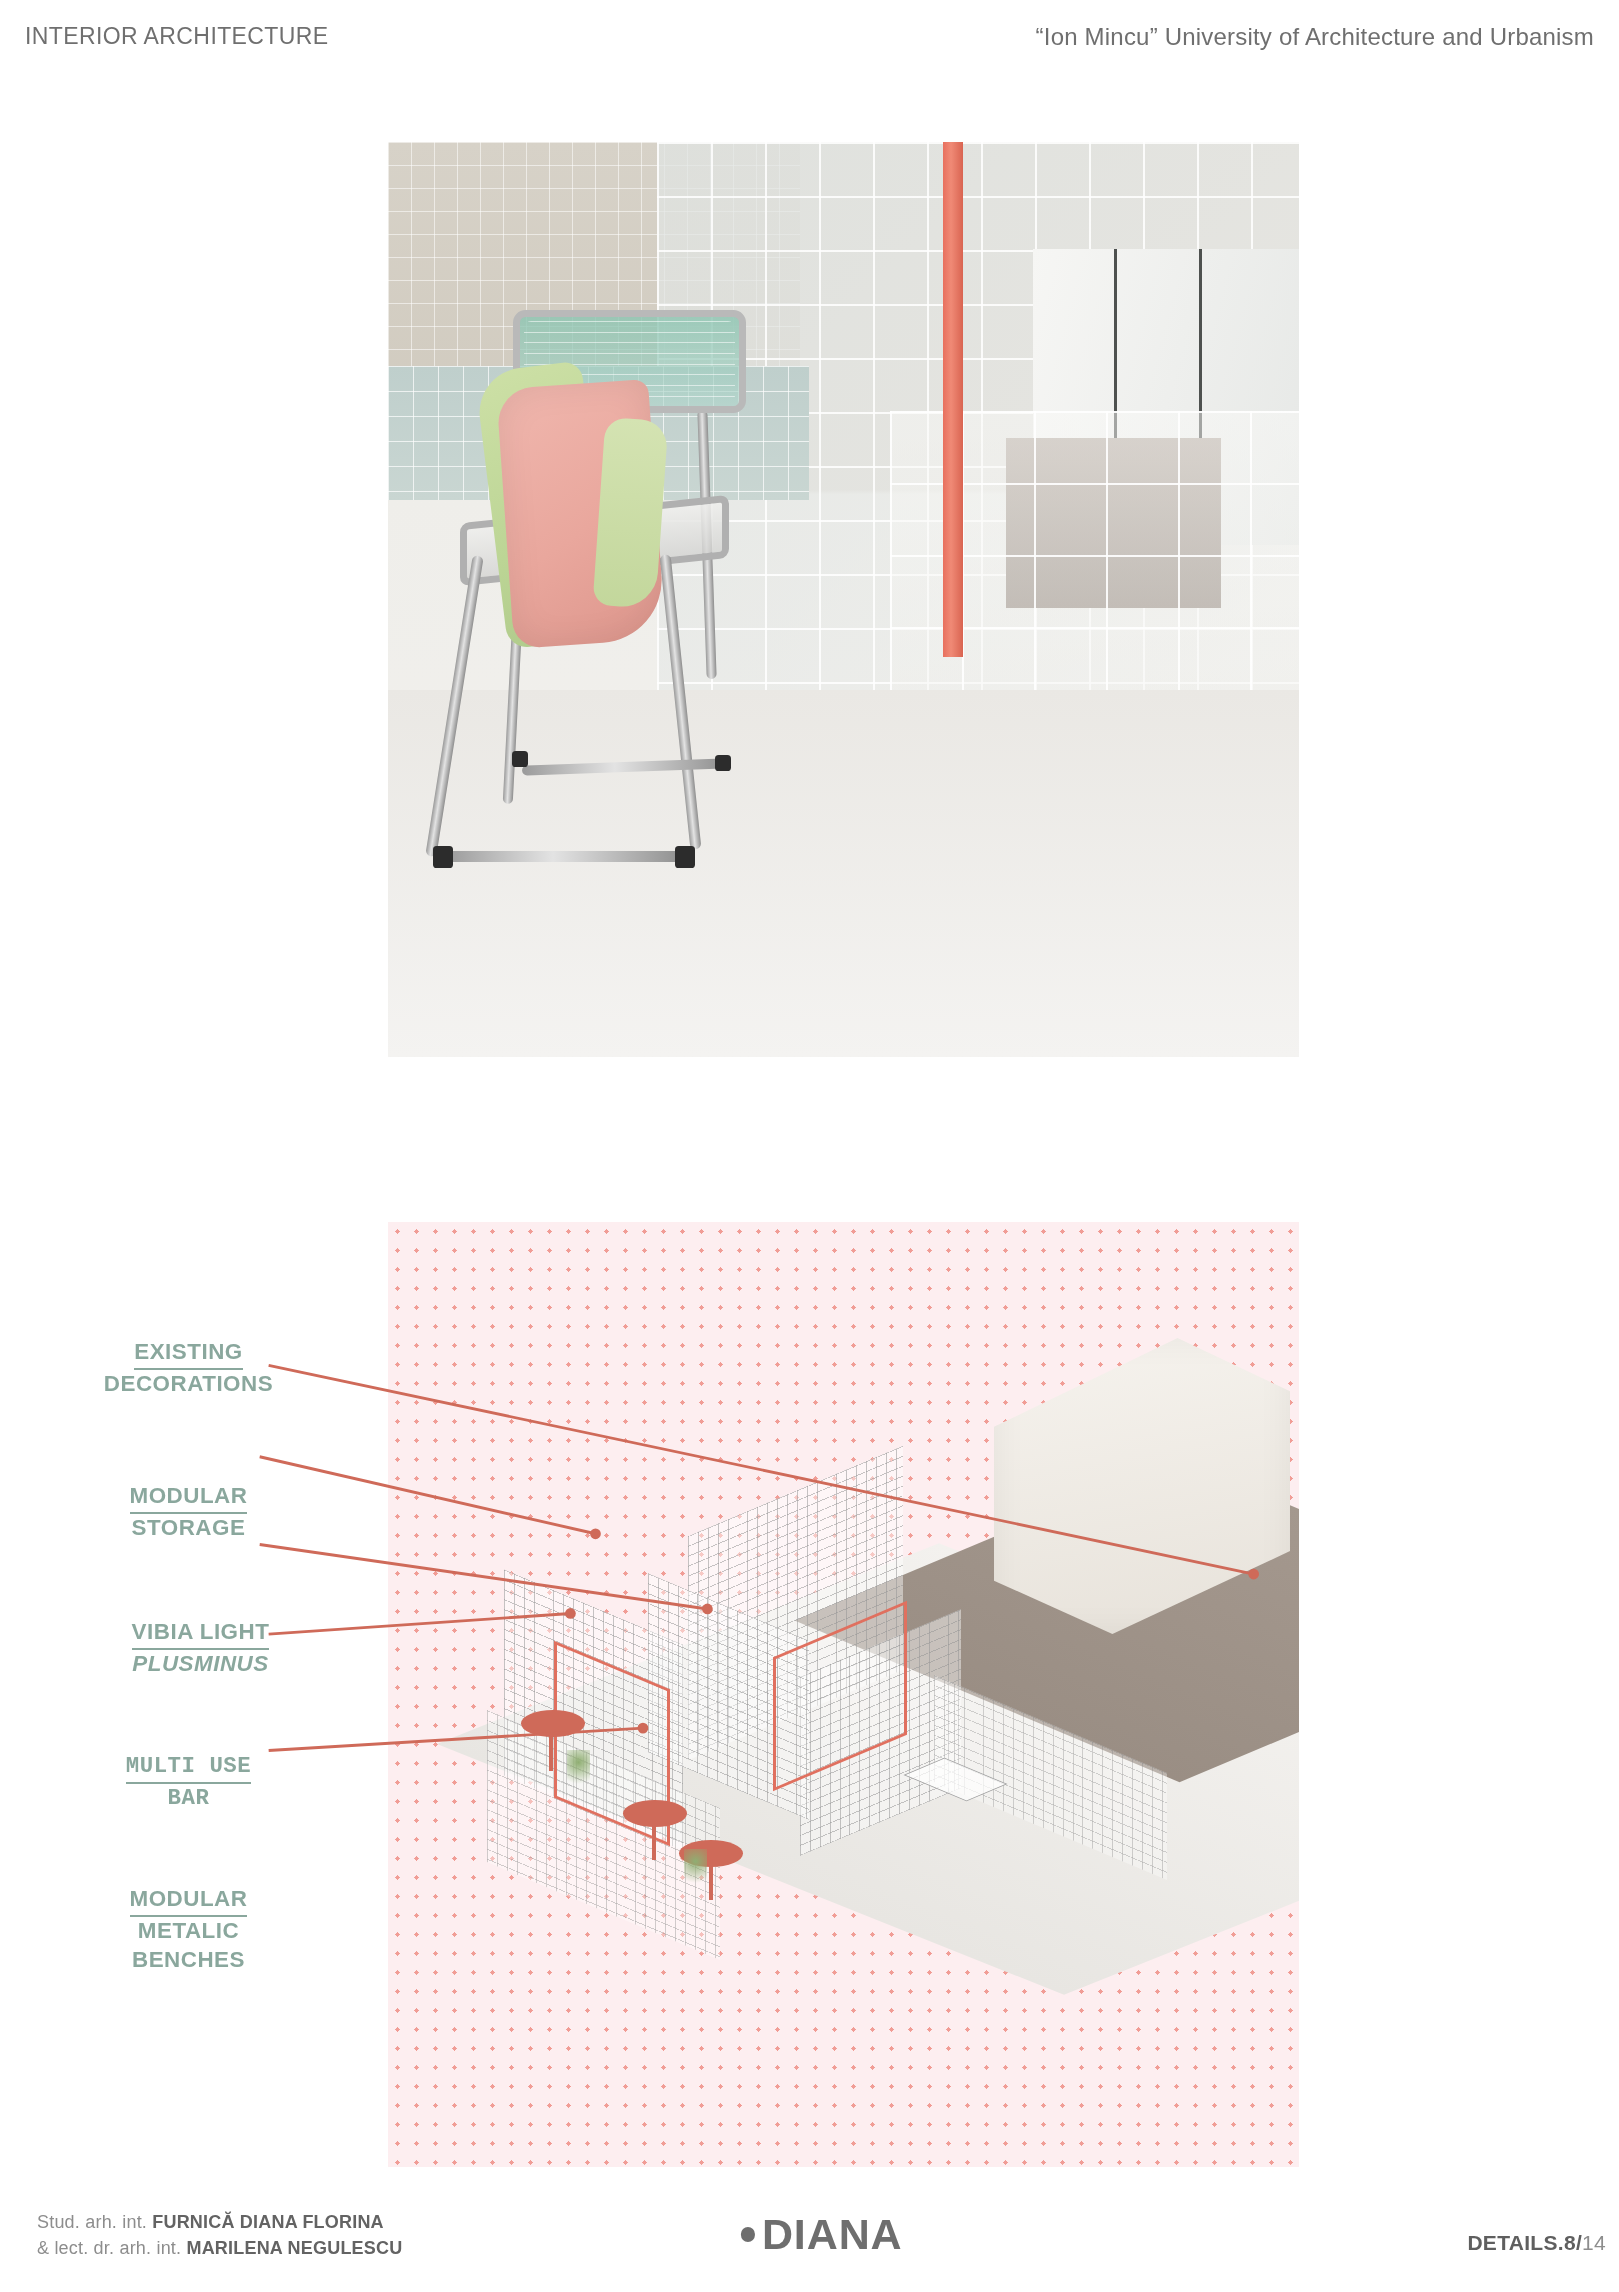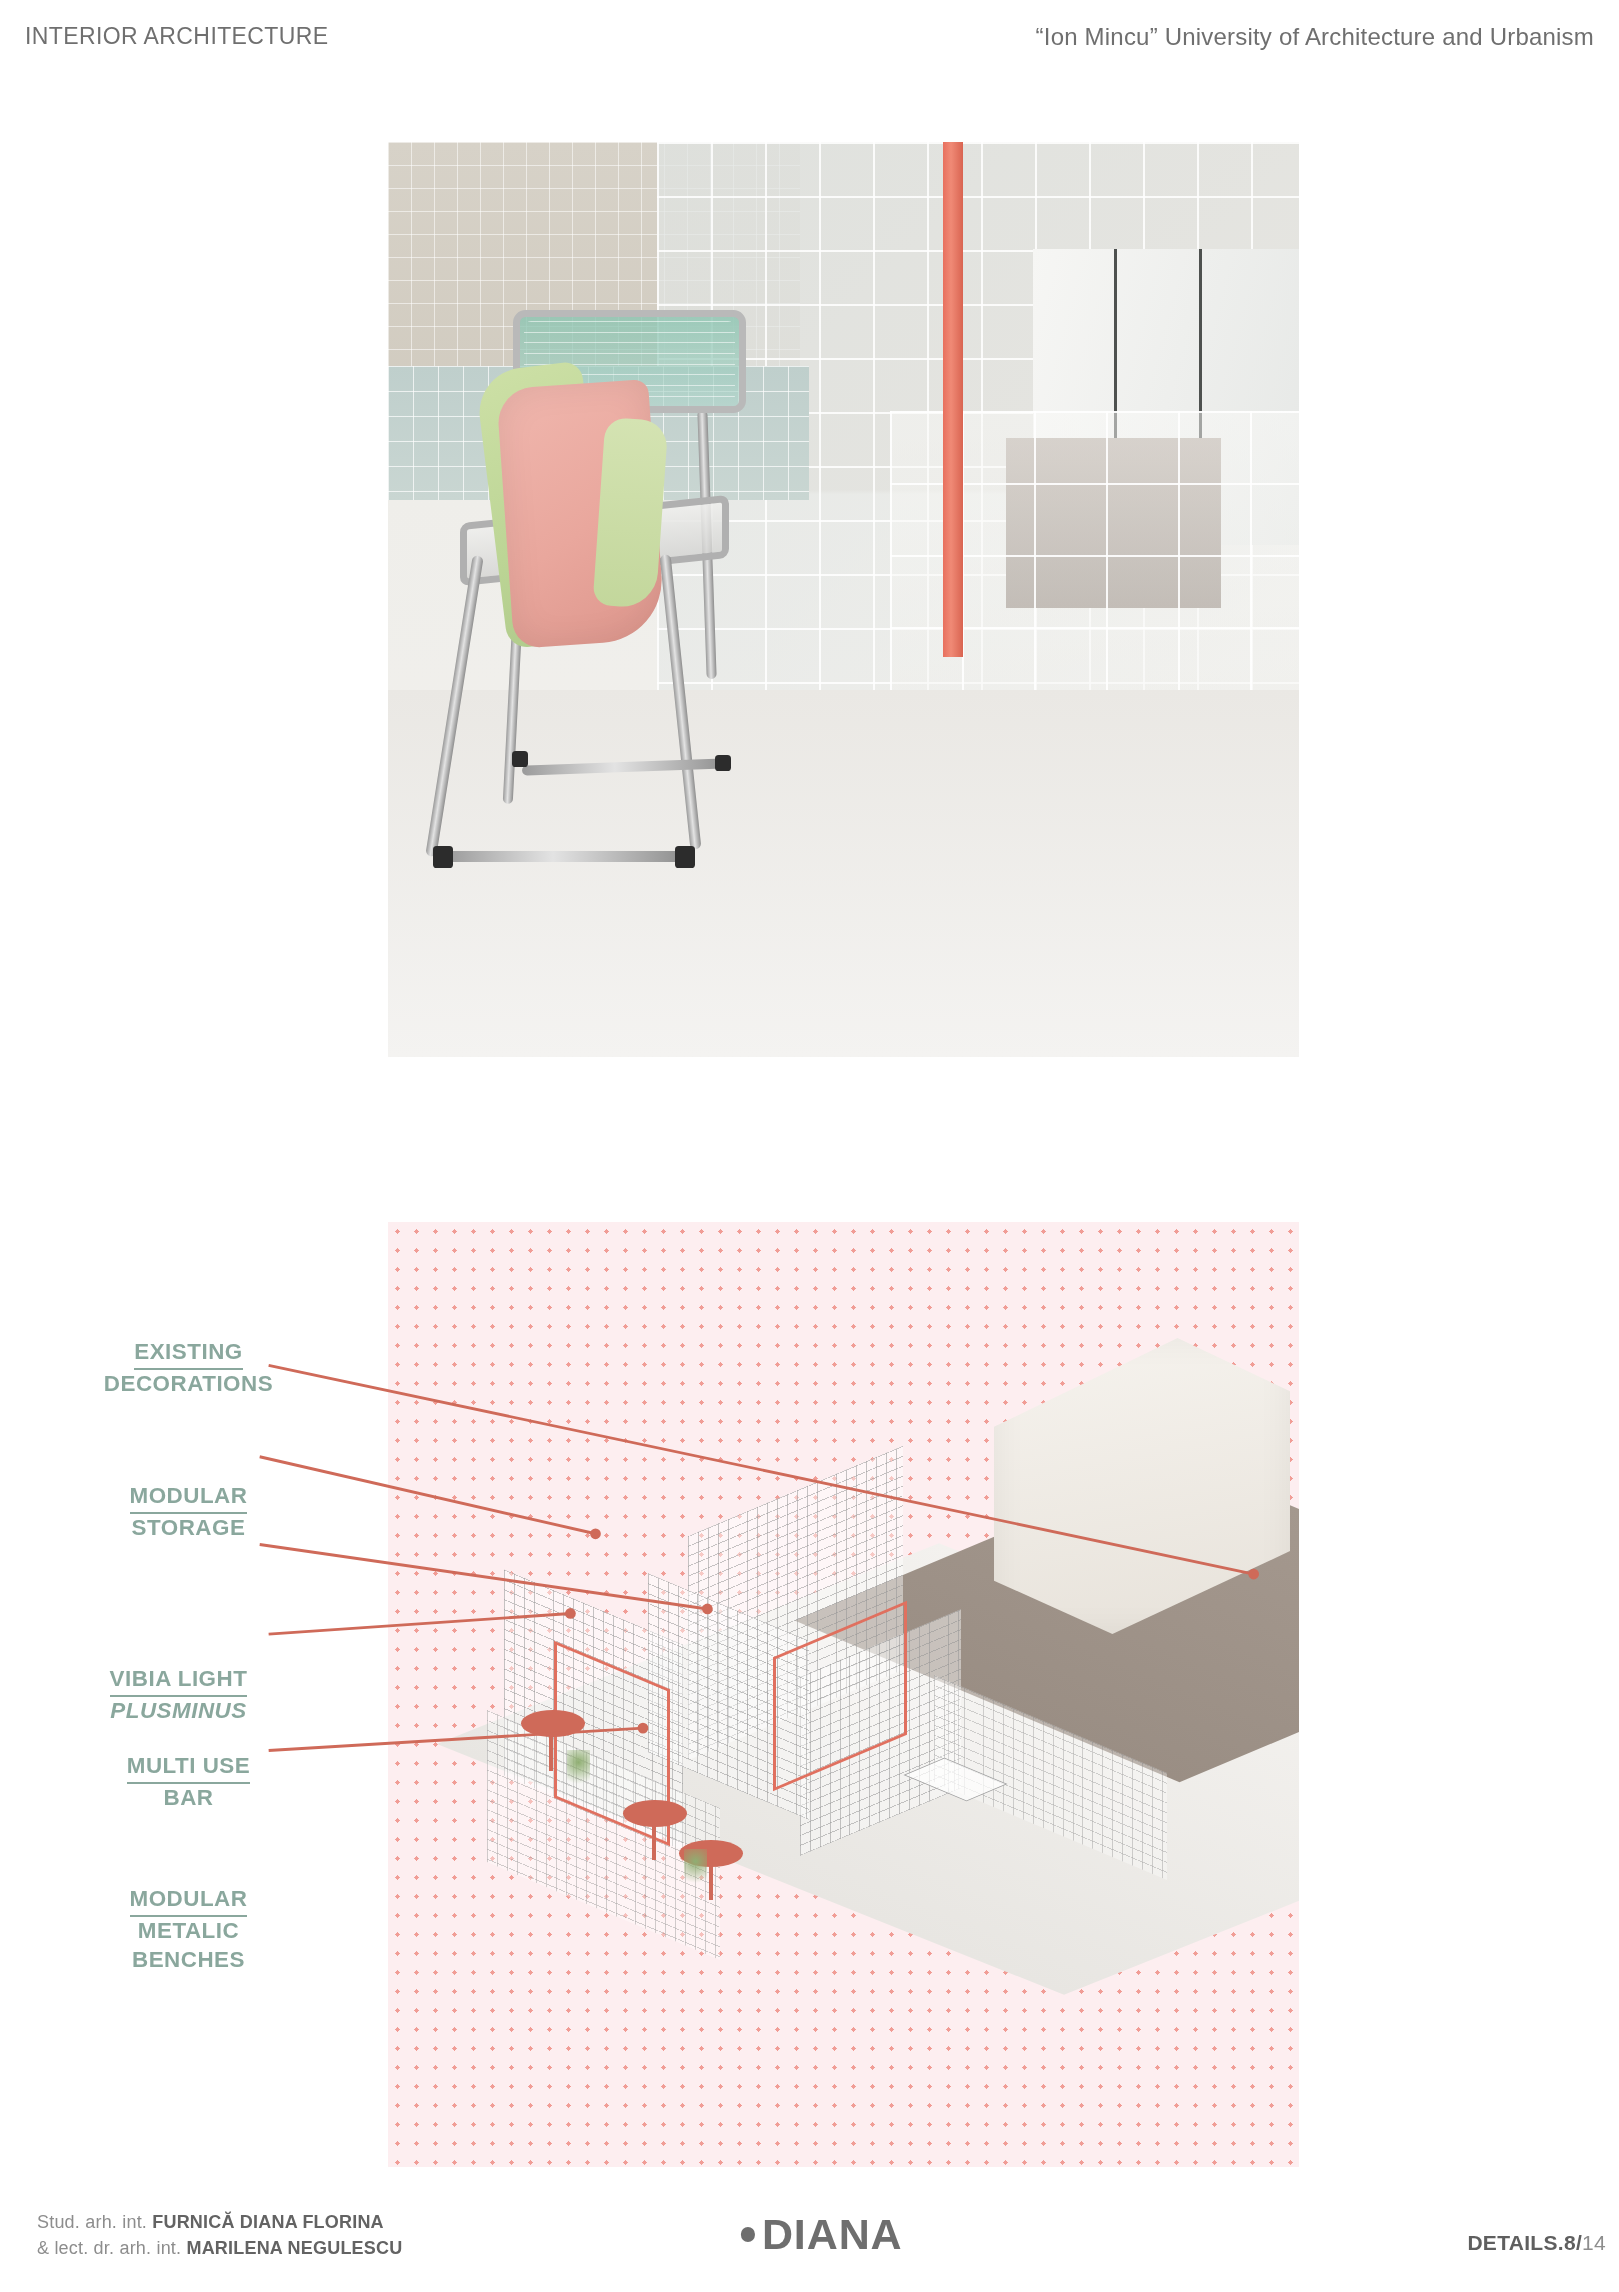--- a/index.html
+++ b/index.html
@@ -457,26 +457,26 @@
     <div class="label" style="left:54px; top:116px; width:269px;">
       <span class="ul">EXISTING</span><br>
       <span>DECORATIONS</span>
     </div>
 
     <div class="label" style="left:54px; top:260px; width:269px;">
       <span class="ul">MODULAR</span><br>
       <span>STORAGE</span>
     </div>
 
-    <div class="label" style="left:44px; top:396px; width:269px;margin-top:47px;">
+    <div class="label" style="left:66px; top:396px; width:269px;">
       <span class="ul">VIBIA LIGHT</span><br>
       <span class="it">PLUSMINUS</span>
     </div>
 
-    <div class="label" style="left:54px; top:530px; width:269px;">
+    <div class="label" style="left:54px; top:530px; width:269px;font-family:Liberation Mono, monospace;">
       <span class="ul">MULTI USE</span><br>
       <span>BAR</span>
     </div>
 
     <div class="label" style="left:54px; top:663px; width:269px;">
       <span class="ul">MODULAR</span><br>
       <span>METALIC</span><br>
       <span>BENCHES</span>
     </div>
   </div>

